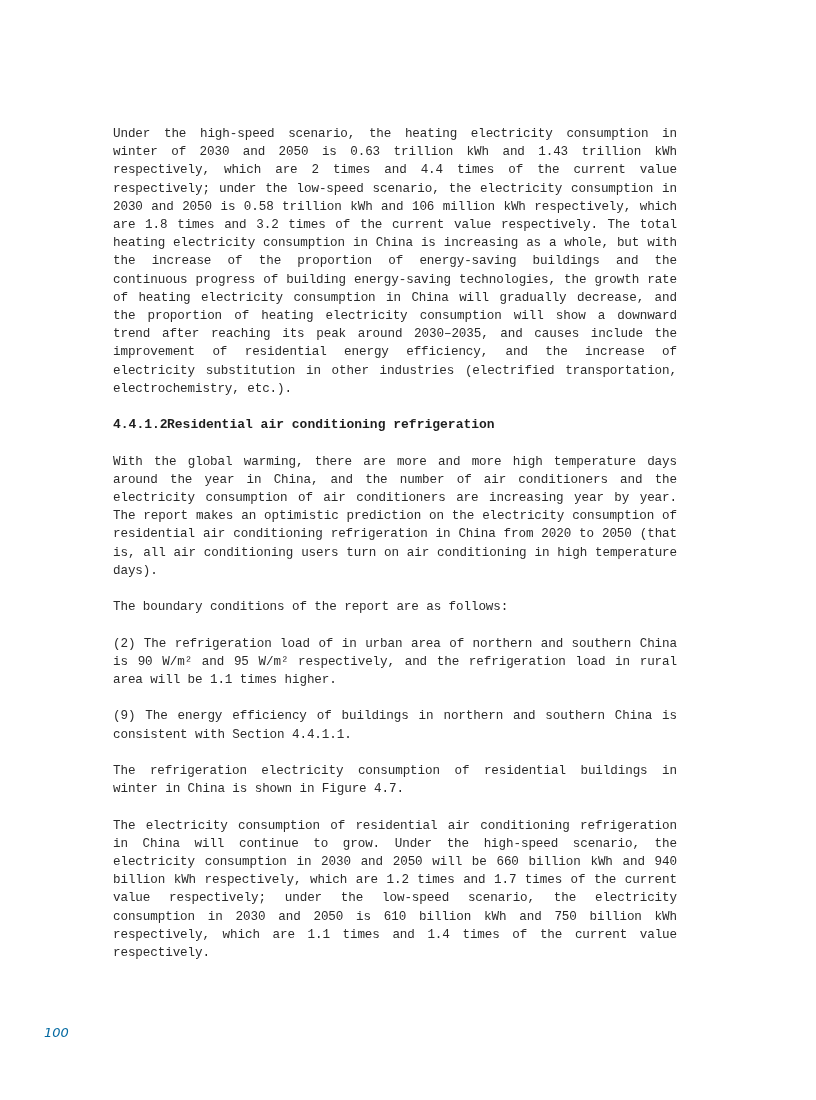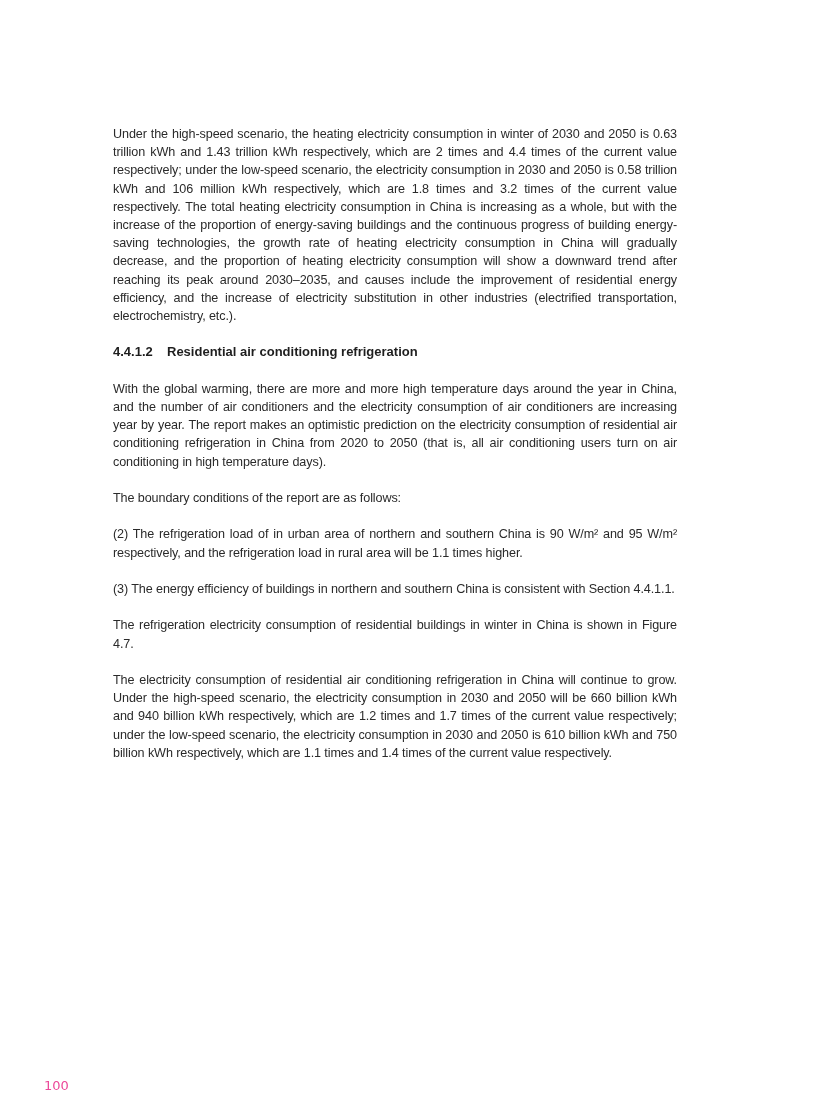--- a/index.html
+++ b/index.html
@@ -13,20 +13,21 @@
       position: relative;
       overflow: hidden;
       font-family: "Liberation Sans", sans-serif;
       color: #2a2a2a;
     }
     .page {
       position: absolute;
       left: 113px;
       top: 125px;
       width: 564px;
+      font-family: Liberation Mono, monospace;
     }
     .para {
       font-size: 12.6px;
       line-height: 18.2px;
       text-align: justify;
       margin: 0 0 18.2px 0;
       letter-spacing: -0.1px;
     }
     .heading {
       font-size: 13px;
@@ -35,37 +36,38 @@
       margin: 0 0 18.2px 0;
       color: #1e1e1e;
     }
     .heading .num {
       display: inline-block;
       width: 54px;
     }
     .page-number {
       position: absolute;
       left: 44px;
-      top: 1078px;
+      top: 1025px;
       font-size: 13px;
-      color: #ec4899;
+      color: #0369a1;
       font-family: "DejaVu Sans", sans-serif;
+      font-style: italic;
     }
   </style>
 </head>
 <body>
 
 <div class="page">
   <p class="para">Under the high-speed scenario, the heating electricity consumption in winter of 2030 and 2050 is 0.63 trillion kWh and 1.43 trillion kWh respectively, which are 2 times and 4.4 times of the current value respectively; under the low-speed scenario, the electricity consumption in 2030 and 2050 is 0.58 trillion kWh and 106 million kWh respectively, which are 1.8 times and 3.2 times of the current value respectively. The total heating electricity consumption in China is increasing as a whole, but with the increase of the proportion of energy-saving buildings and the continuous progress of building energy-saving technologies, the growth rate of heating electricity consumption in China will gradually decrease, and the proportion of heating electricity consumption will show a downward trend after reaching its peak around 2030–2035, and causes include the improvement of residential energy efficiency, and the increase of electricity substitution in other industries (electrified transportation, electrochemistry, etc.).</p>
 
   <div class="heading">
     <span class="num">4.4.1.2</span><span>Residential air conditioning refrigeration</span>
   </div>
 
   <p class="para">With the global warming, there are more and more high temperature days around the year in China, and the number of air conditioners and the electricity consumption of air conditioners are increasing year by year. The report makes an optimistic prediction on the electricity consumption of residential air conditioning refrigeration in China from 2020 to 2050 (that is, all air conditioning users turn on air conditioning in high temperature days).</p>
   <p class="para">The boundary conditions of the report are as follows:</p>
   <p class="para">(2) The refrigeration load of in urban area of northern and southern China is 90 W/m² and 95 W/m² respectively, and the refrigeration load in rural area will be 1.1 times higher.</p>
-  <p class="para">(3) The energy efficiency of buildings in northern and southern China is consistent with Section 4.4.1.1.</p>
+  <p class="para">(9) The energy efficiency of buildings in northern and southern China is consistent with Section 4.4.1.1.</p>
   <p class="para">The refrigeration electricity consumption of residential buildings in winter in China is shown in Figure 4.7.</p>
   <p class="para">The electricity consumption of residential air conditioning refrigeration in China will continue to grow. Under the high-speed scenario, the electricity consumption in 2030 and 2050 will be 660 billion kWh and 940 billion kWh respectively, which are 1.2 times and 1.7 times of the current value respectively; under the low-speed scenario, the electricity consumption in 2030 and 2050 is 610 billion kWh and 750 billion kWh respectively, which are 1.1 times and 1.4 times of the current value respectively.</p>
 </div>
 
 <div class="page-number">100</div>
 
 </body></html>

